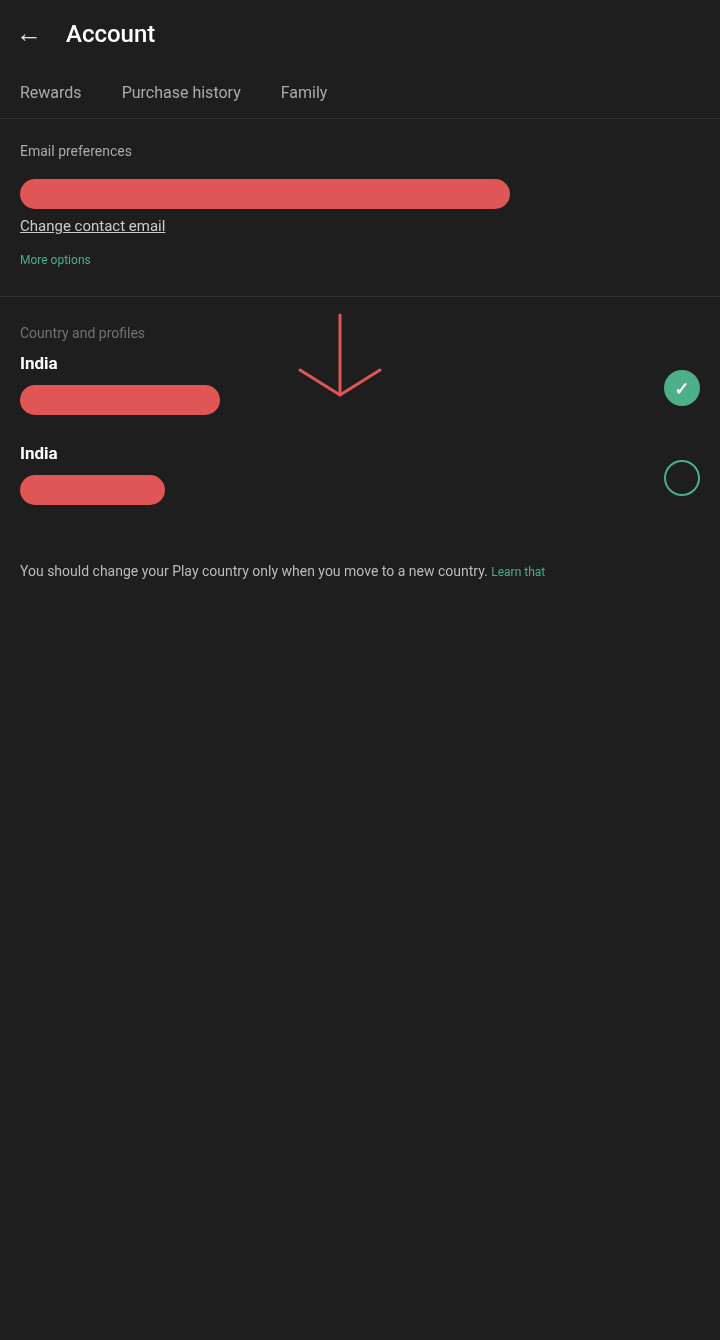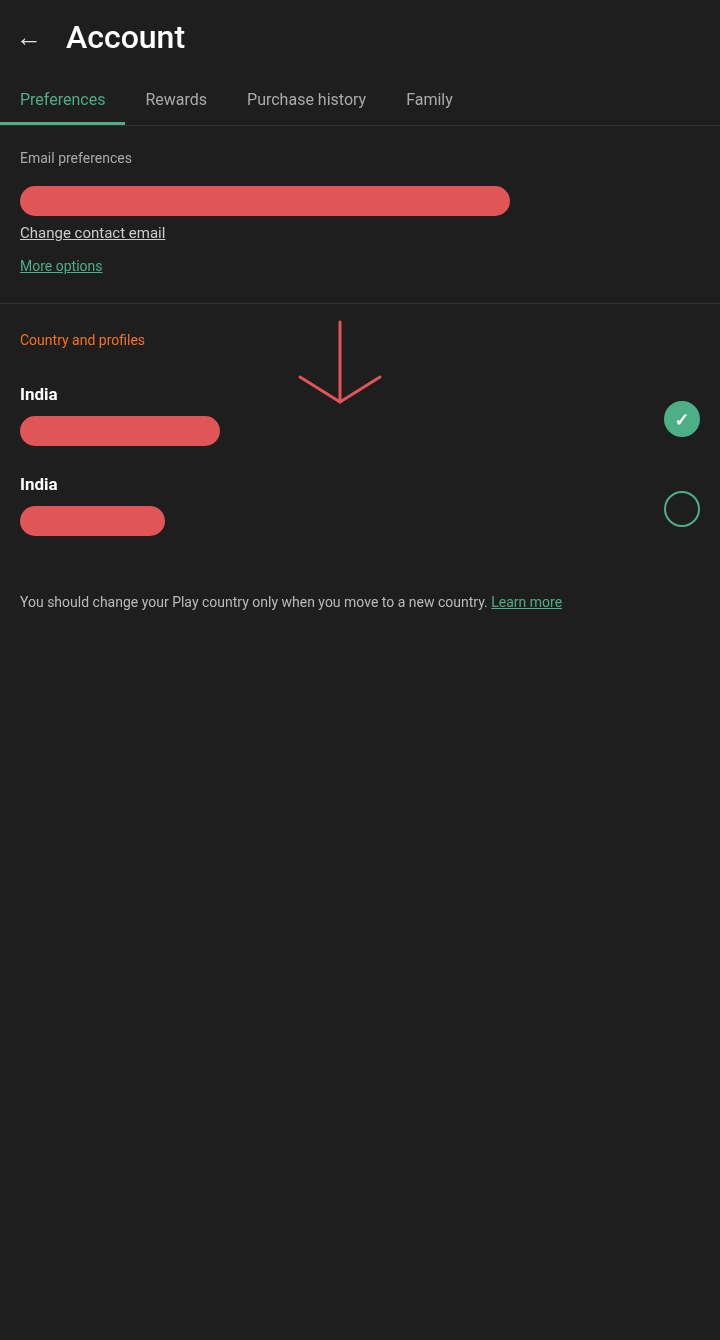--- a/index.html
+++ b/index.html
@@ -24,21 +24,21 @@
 
     .back-arrow {
       color: #e0e0e0;
       font-size: 26px;
       margin-right: 24px;
       cursor: pointer;
     }
 
     .header-title {
       color: #ffffff;
-      font-size: 32px;
+      font-size: 24px;
       font-weight: 500;
     }
 
     
     .tabs {
       display: flex;
       border-bottom: 1px solid #333;
       background-color: #1e1e1e;
       overflow-x: auto;
     }
@@ -161,41 +161,40 @@
 
     .info-text {
       font-size: 14px;
       color: #bbb;
       line-height: 1.5;
       margin-bottom: 6px;
     }
 
     .link-text {
       color: #4caf88;
-      text-decoration: underline;
-      font-size: 14px;
+      font-size: 12px;
       cursor: pointer;
     }
 
     
     .divider {
       height: 1px;
       background-color: #333;
       margin: 8px 0;
     }
 
     
     .country-section {
       padding: 20px 20px;
     }
 
     .country-section-label {
       font-size: 14px;
-      color: #f97316;
-      margin-bottom: 28px;
+      color: #737373;
+      margin-bottom: 4px;
     }
 
     .country-row {
       display: flex;
       align-items: center;
       justify-content: flex-start;
       padding: 8px 0 12px 0;
     }
 
     .country-info {
@@ -256,21 +255,20 @@
   </style>
 </head>
 <body>
 
 <div class="header">
   <span class="back-arrow">←</span>
   <span class="header-title">Account</span>
 </div>
 
 <div class="tabs">
-  <div class="tab active">Preferences</div>
   <div class="tab">Rewards</div>
   <div class="tab">Purchase history</div>
   <div class="tab">Family</div>
 </div>
 
 <div class="content">
 
   <div class="section-label">Email preferences</div>
 
   <div class="pref-section">
@@ -315,16 +313,16 @@
         <span class="redacted redacted-small"></span>
       </div>
       <div class="check-circle-empty"></div>
     </div>
 
   </div>
 
   <div class="bottom-note">
     <span>You should change your Play country only when you move to a new country.</span>
     <span> </span>
-    <span class="link-text">Learn more</span>
+    <span class="link-text">Learn that</span>
   </div>
 
 </div>
 
 </body></html>

